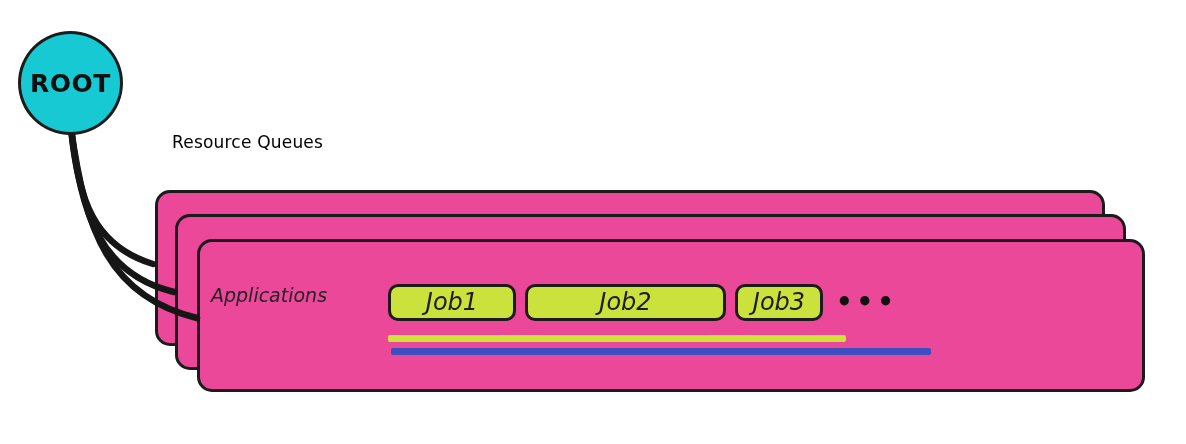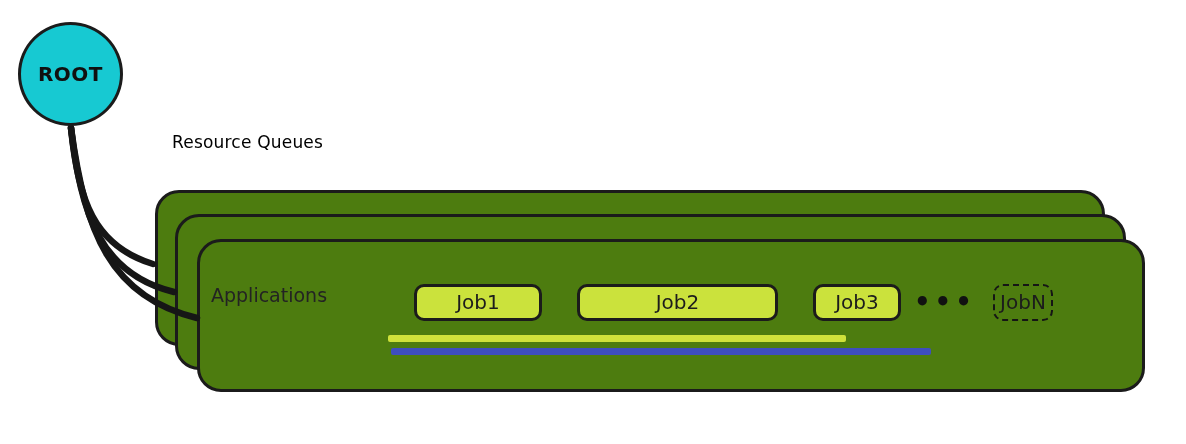--- a/index.html
+++ b/index.html
@@ -22,23 +22,24 @@
     top: 132px;
     font-size: 17px;
     color: #000000;
     letter-spacing: 0.2px;
     z-index: 4;
   }
 
   
   .queue-card {
     position: absolute;
-    background: #4d7c0f;
+    background: #ec4899;
     border: 3px solid #1b1b1b;
-    border-radius: 24px;
+    border-radius: 15px;
+    font-style: italic;
   }
   .queue-card.back   { left: 155px; top: 190px; width: 950px; height: 156px; z-index: 1; }
   .queue-card.middle { left: 175px; top: 214px; width: 951px; height: 156px; z-index: 2; }
   .queue-card.front  { left: 197px; top: 239px; width: 948px; height: 153px; z-index: 3; }
 
   
   .apps-label {
     position: absolute;
     left: 11px; top: 42px;
     font-size: 19px;
@@ -58,24 +59,23 @@
     height: 38px;
     display: flex;
     align-items: center;
     gap: 9px;
   }
   .job-box {
     height: 37px;
     display: flex;
     align-items: center;
     justify-content: center;
-    font-size: 20px;
+    font-size: 24px;
     color: #1c1c1c;
     border-radius: 10px;
-    margin-left: 26px;
   }
   .job-box.solid {
     background: #cbe23c;
     border: 3px solid #1b1b1b;
   }
   .job-box.dashed {
     background: transparent;
     border: 2.5px dashed #151515;
   }
   .job-w1 { width: 128px; }
@@ -99,29 +99,29 @@
     position: absolute;
     height: 7px;
     border-radius: 2px;
   }
   .bar-used { left: 188px; top: 93px;  width: 458px; background: #cfe23b; }
   .bar-max  { left: 191px; top: 106px; width: 540px; background: #3e4ebe; }
 
   
   .root-node {
     position: absolute;
-    left: 18px; top: 22px;
+    left: 18px; top: 31px;
     width: 105px; height: 104px;
     border-radius: 50%;
     background: #17c9d2;
     border: 3.5px solid #1b1b1b;
     display: flex;
     align-items: center;
     justify-content: center;
-    font-size: 20px;
+    font-size: 25px;
     font-weight: 700;
     color: #101010;
     letter-spacing: 0.5px;
     z-index: 11;
   }
 
   
   .edges-svg {
     position: absolute;
     left: 0; top: 0;
@@ -148,23 +148,20 @@
       <div class="job-box solid job-w1">
         <span>Job1</span>
       </div>
       <div class="job-box solid job-w2">
         <span>Job2</span>
       </div>
       <div class="job-box solid job-w3">
         <span>Job3</span>
       </div>
       <div class="job-ellipsis">•••</div>
-      <div class="job-box dashed job-wN">
-        <span>JobN</span>
-      </div>
     </div>
 
 
     <div class="bar bar-used"></div>
     <div class="bar bar-max"></div>
   </div>
 
   <svg class="edges-svg" viewBox="0 0 1186 444" xmlns="http://www.w3.org/2000/svg">
     <path d="M71,128 C78,200 94,246 153,264" fill="none" stroke="#161616" stroke-width="6.5" stroke-linecap="round"></path>
     <path d="M71,128 C81,214 100,274 174,292" fill="none" stroke="#161616" stroke-width="6.5" stroke-linecap="round"></path>

